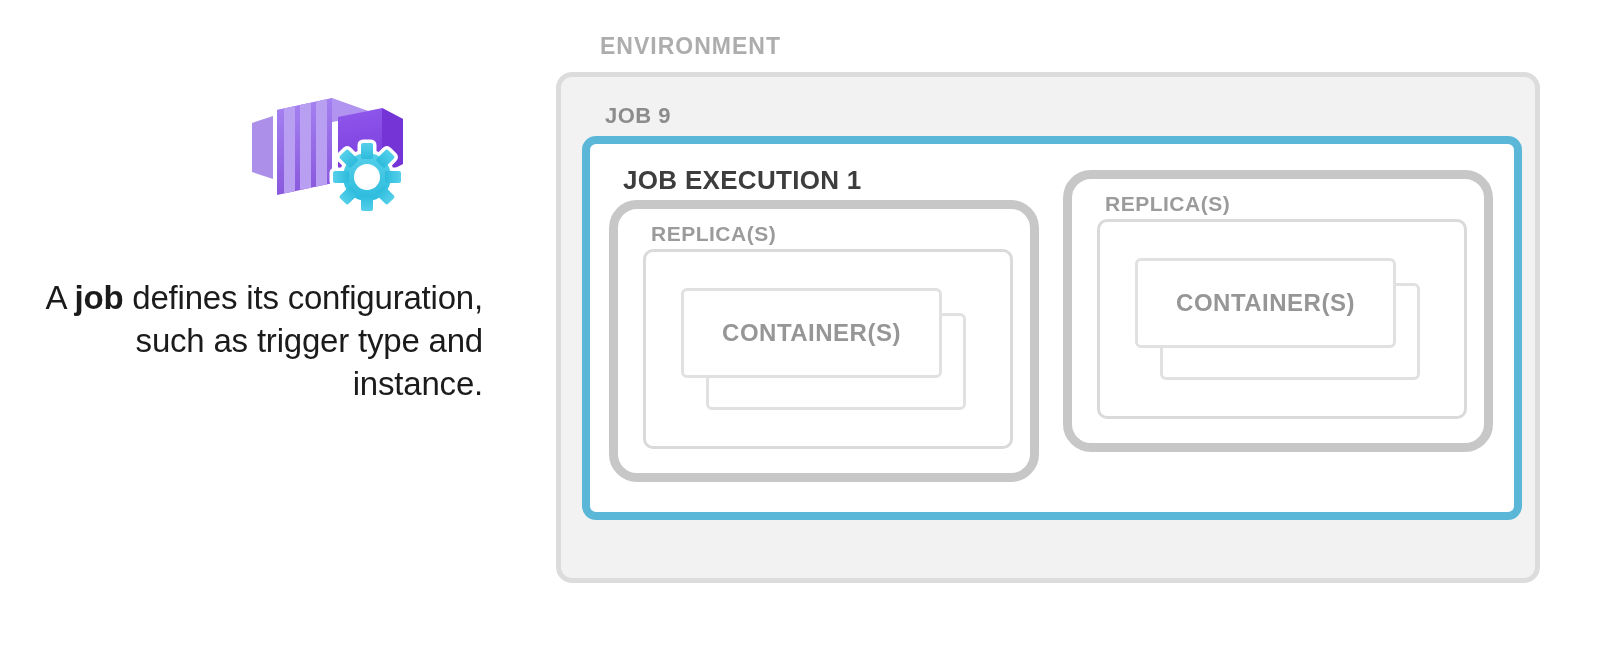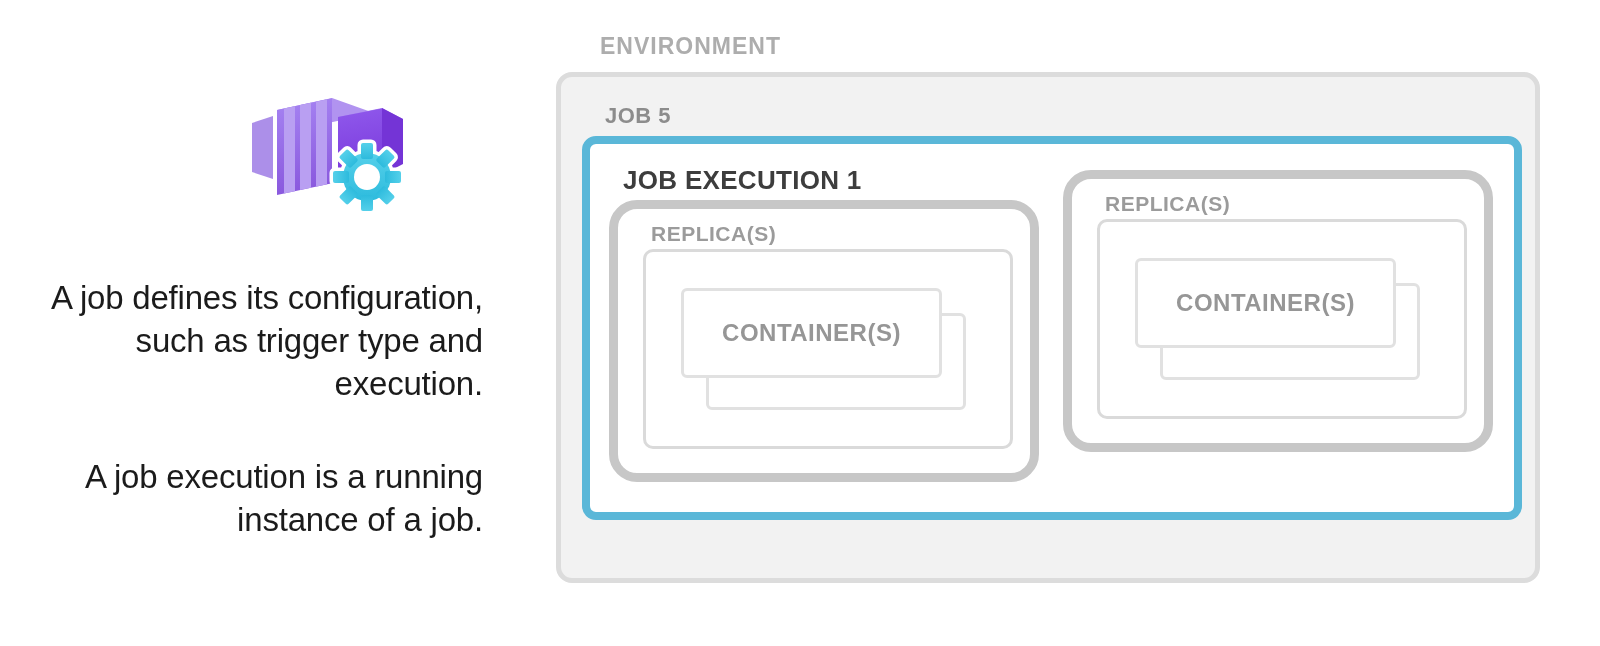--- a/index.html
+++ b/index.html
@@ -14,21 +14,21 @@
   .app-icon { position: absolute; left: 250px; top: 82px; width: 165px; height: 136px; }
 
   .description {
     position: absolute; left: 38px; top: 276px; width: 445px;
     text-align: right; color: #1b1b1b;
     font-size: 33px; line-height: 43px; font-weight: 400;
     letter-spacing: -0.2px;
   }
   .description p { margin: 0; }
   .description p + p { margin-top: 50px; }
-  .description strong { font-weight: 400; }
+  .description strong { font-weight: 700; }
 
   
   .env-label {
     position: absolute; left: 600px; top: 33px;
     font-size: 23px; font-weight: 700; letter-spacing: 1px;
     color: var(--environment-label, #adadad);
   }
   .env-box {
     position: absolute; left: 556px; top: 72px; width: 984px; height: 511px;
     background: var(--environment-fill, #f2f2f2);
@@ -157,28 +157,27 @@
         <rect x="-6" y="-34" width="12" height="16" rx="2" transform="rotate(180)"></rect>
         <rect x="-6" y="-34" width="12" height="16" rx="2" transform="rotate(225)"></rect>
         <rect x="-6" y="-34" width="12" height="16" rx="2" transform="rotate(270)"></rect>
         <rect x="-6" y="-34" width="12" height="16" rx="2" transform="rotate(315)"></rect>
       </g>
       <circle r="13" fill="#ffffff"></circle>
     </g>
   </svg>
 
   <div class="description">
-    <p><span>A </span><strong>job</strong><span> defines its configuration, such as trigger type and execution.</span></p>
-    <p><span>A </span><strong>job execution</strong><span> is a running instance of a job.</span></p>
+    <p><span>A </span><strong>job</strong><span> defines its configuration, such as trigger type and instance.</span></p>
   </div>
 
   <div class="env-label">ENVIRONMENT</div>
 
   <div class="env-box">
-    <div class="job-label">JOB 5</div>
+    <div class="job-label">JOB 9</div>
 
     <div class="job-box">
 
       <div class="je-col one">
         <div class="je-label">JOB EXECUTION 1</div>
         <div class="je-box">
           <div class="replica-label">REPLICA(S)</div>
           <div class="replica-box">
             <div class="container-back"></div>
             <div class="container-front">

